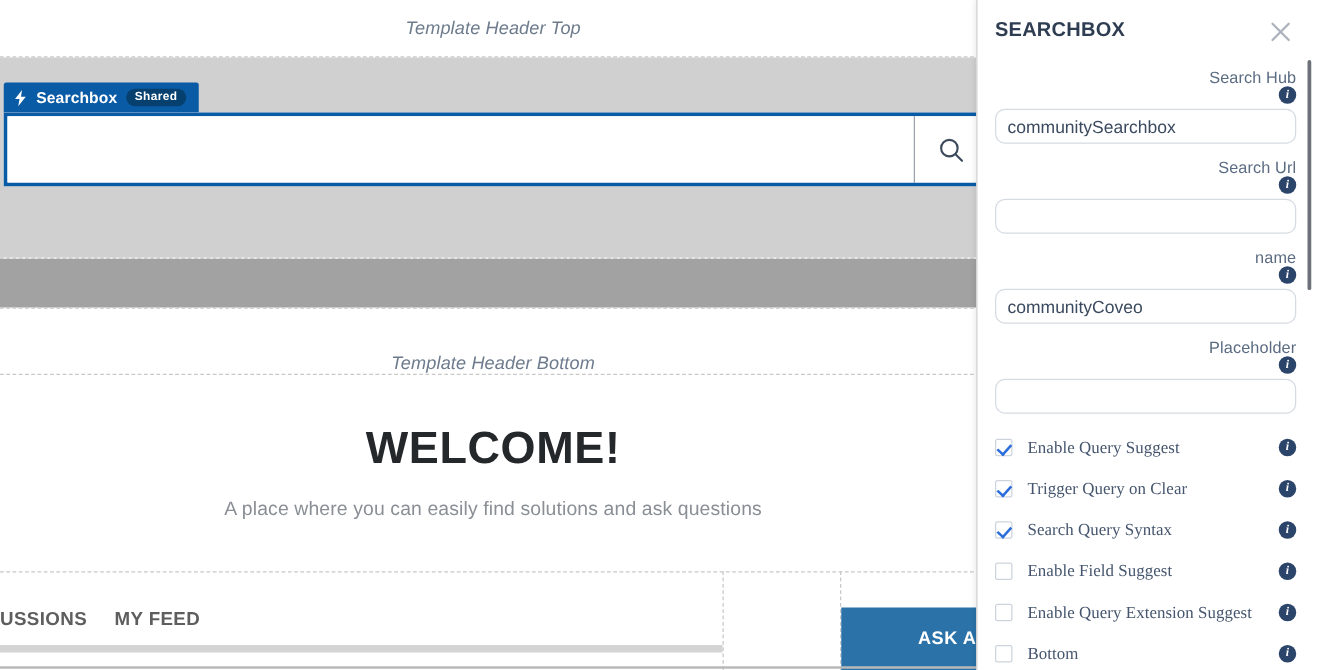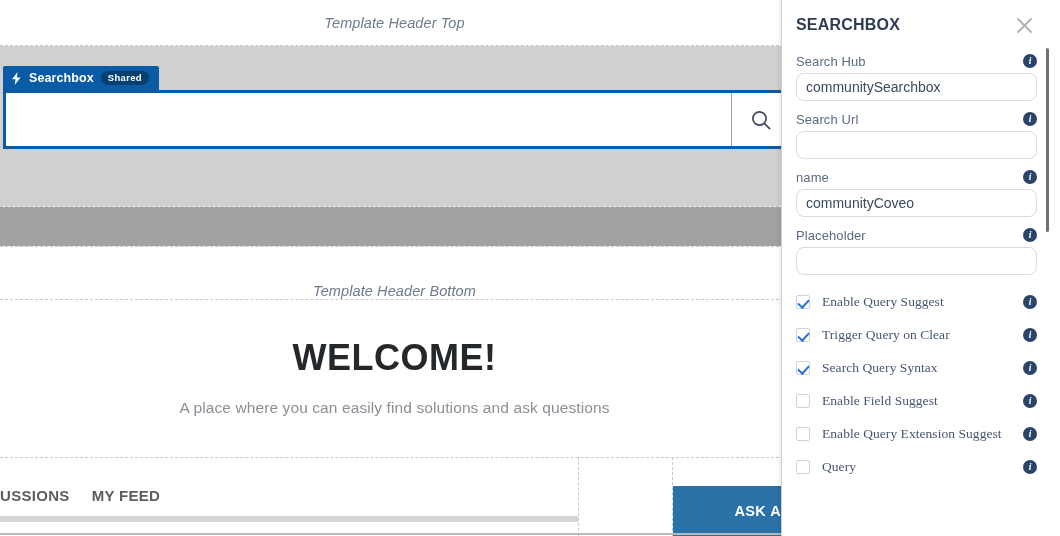--- a/index.html
+++ b/index.html
@@ -241,23 +241,24 @@
   #panel-close {
     width: 22px; height: 22px;
     display: flex; align-items: center; justify-content: center;
     cursor: pointer;
   }
   .x-icon { display:block; width: 17px; height: 17px; }
 
   .field-group { margin-bottom: 11px; }
   .field-label-row {
     display: flex;
-    align-items: flex-start;
+    align-items: flex-end;
     justify-content: space-between;
     margin-bottom: 4px;
+    flex-direction: column;
   }
   .field-label {
     font-size: 13px;
     color: #5a6b82;
     letter-spacing: .1px;
   }
   .info-icon {
     width: 14px; height: 14px;
     border-radius: 50%;
     background: #2b4469;
@@ -478,21 +479,21 @@
         </div>
 
         <div class="checkbox-row">
           <span class="cb-box"></span>
           <span class="cb-label">Enable Query Extension Suggest</span>
           <span class="info-icon">i</span>
         </div>
 
         <div class="checkbox-row">
           <span class="cb-box"></span>
-          <span class="cb-label">Query</span>
+          <span class="cb-label">Bottom</span>
           <span class="info-icon">i</span>
         </div>
 
       </div>
     </div>
 
     <div id="panel-scrollbar-track">
       <div id="panel-scrollbar-thumb"></div>
     </div>
   </div>

